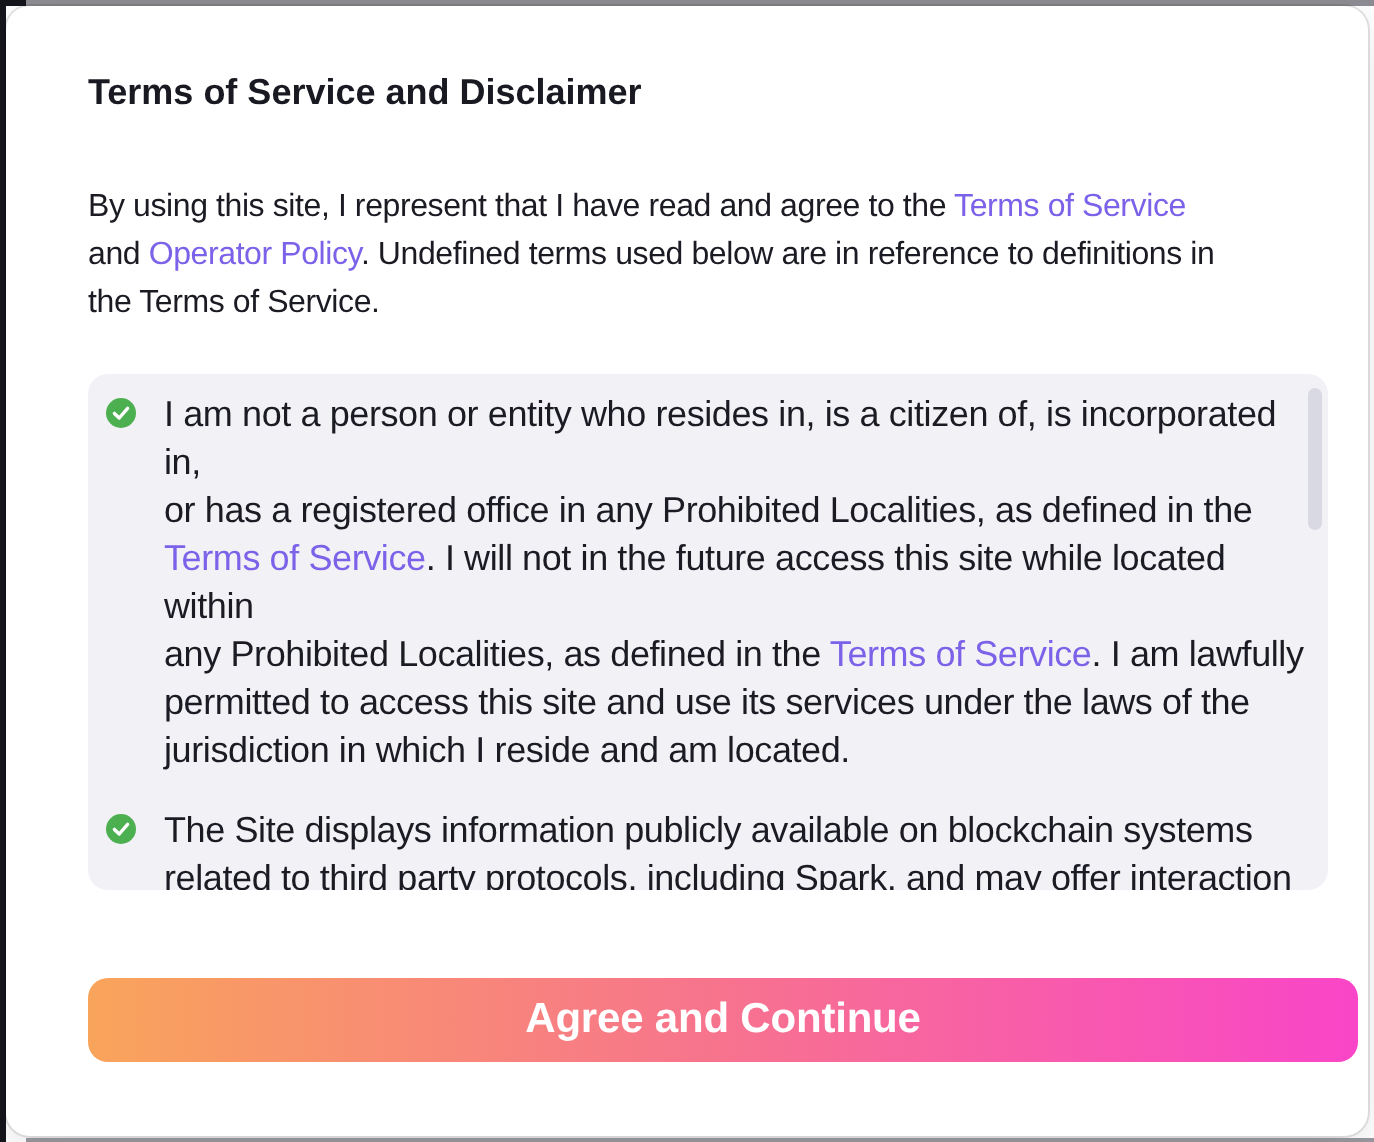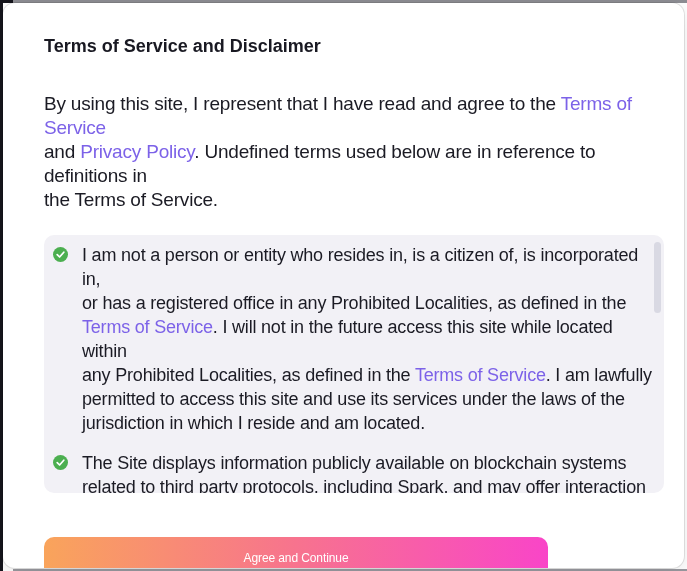--- a/index.html
+++ b/index.html
@@ -31,21 +31,21 @@
   .modal-title {
     margin-top: 30px;
     font-size: 18px;
     line-height: 26px;
     font-weight: 600;
     color: #191922;
     letter-spacing: 0;
   }
   .intro {
     margin-top: 33px;
-    font-size: 19px;
+    font-size: 16px;
     line-height: 24px;
     letter-spacing: -0.2px;
     color: #1b1b24;
     white-space: pre-wrap;
   }
   a.link, span.link {
     color: #7c62e8;
     text-decoration: none;
     cursor: pointer;
   }
@@ -78,47 +78,47 @@
   .scroll-thumb {
     position: absolute;
     top: 7px; right: 3px;
     width: 7px; height: 71px;
     border-radius: 4px;
     background: #d9d9e3;
   }
   .agree-button {
     display: block;
     margin-top: 44px;
-    width: 504px;
+    width: 635px;
     height: 42px;
     border: none;
     border-radius: 10px;
     background: linear-gradient(90deg, #f9a45b 0%, #f7738e 50%, #f945c8 100%);
     color: #ffffff;
     font-family: "Liberation Sans", "DejaVu Sans", sans-serif;
-    font-size: 12px;
-    font-weight: 400;
+    font-size: 21px;
+    font-weight: 700;
     letter-spacing: -0.1px;
     cursor: pointer;
   }
 </style>
 </head>
 <body>
 
 <div class="backdrop-strip strip-top-gray"></div>
 <div class="backdrop-strip strip-top-dark"></div>
 <div class="backdrop-strip strip-left-dark"></div>
 <div class="backdrop-strip strip-bottom-gray"></div>
 
 <div class="modal">
 
   <h1 class="modal-title">Terms of Service and Disclaimer</h1>
 
   <p class="intro"><span>By using this site, I represent that I have read and agree to the </span><a class="link">Terms of Service</a><span>
-and </span><a class="link">Privacy Policy</a><span>. Undefined terms used below are in reference to definitions in
+and </span><a class="link">Operator Policy</a><span>. Undefined terms used below are in reference to definitions in
 the Terms of Service.</span></p>
 
   <div class="terms-panel">
 
     <div class="term-row">
       <span class="check-icon">
         <svg width="15" height="15" viewBox="0 0 15 15">
           <circle cx="7.5" cy="7.5" r="7.5" fill="#4caf50"></circle>
           <path d="M4.2 7.7 L6.6 10.0 L10.8 5.2" stroke="#ffffff" stroke-width="1.7" fill="none" stroke-linecap="round" stroke-linejoin="round"></path>
         </svg>

